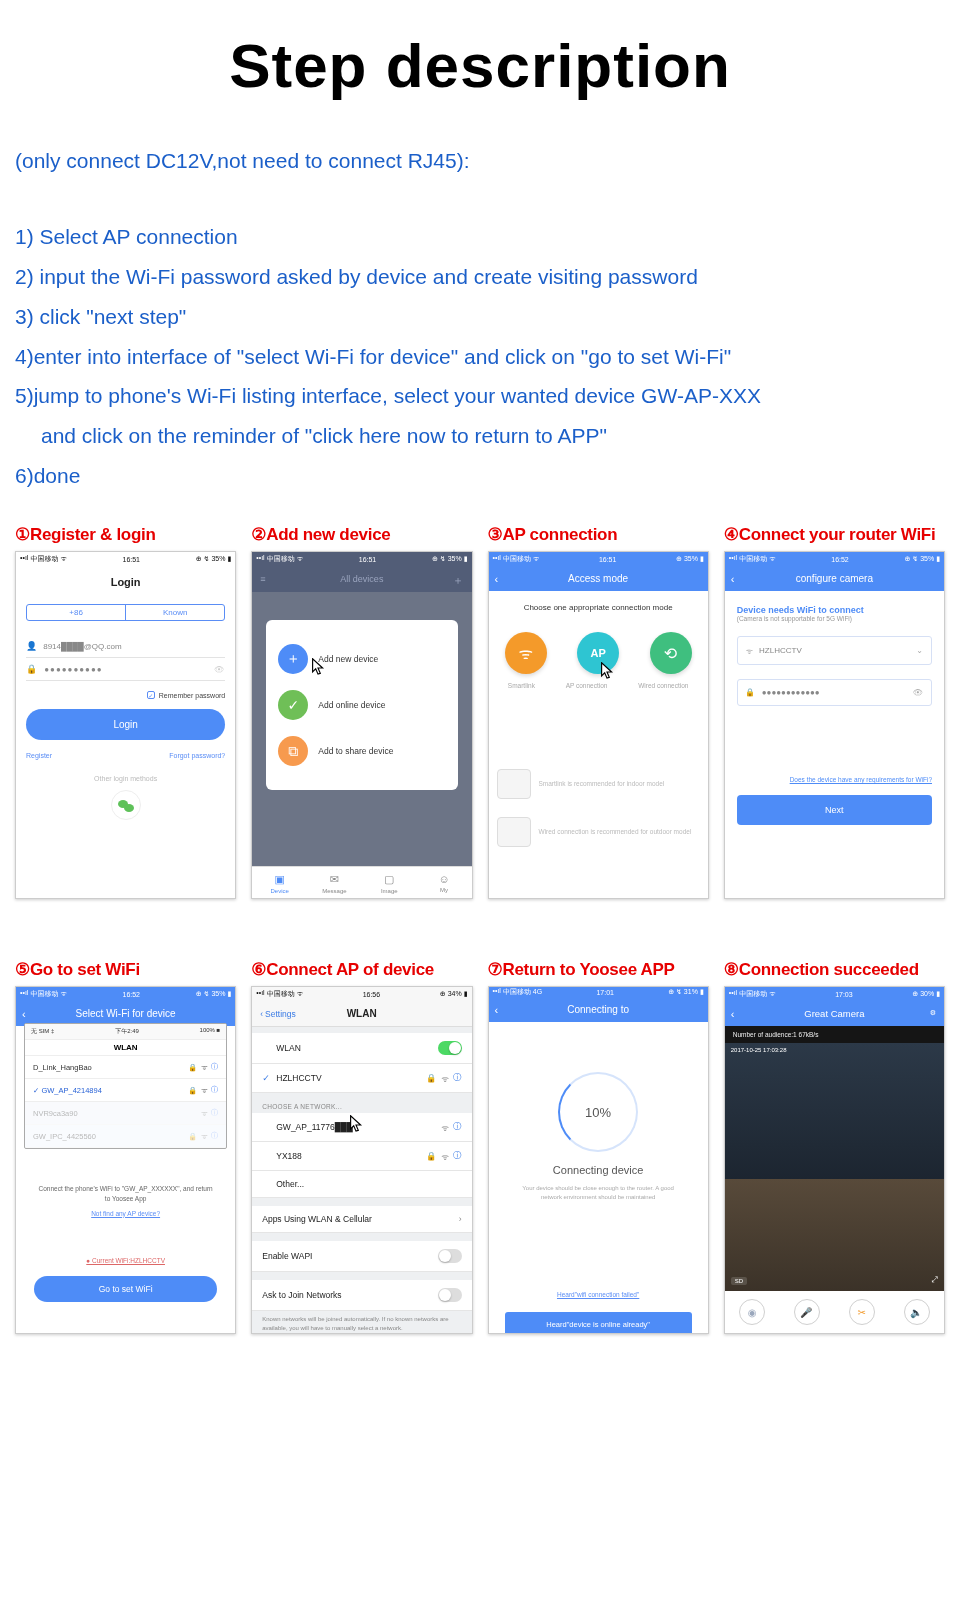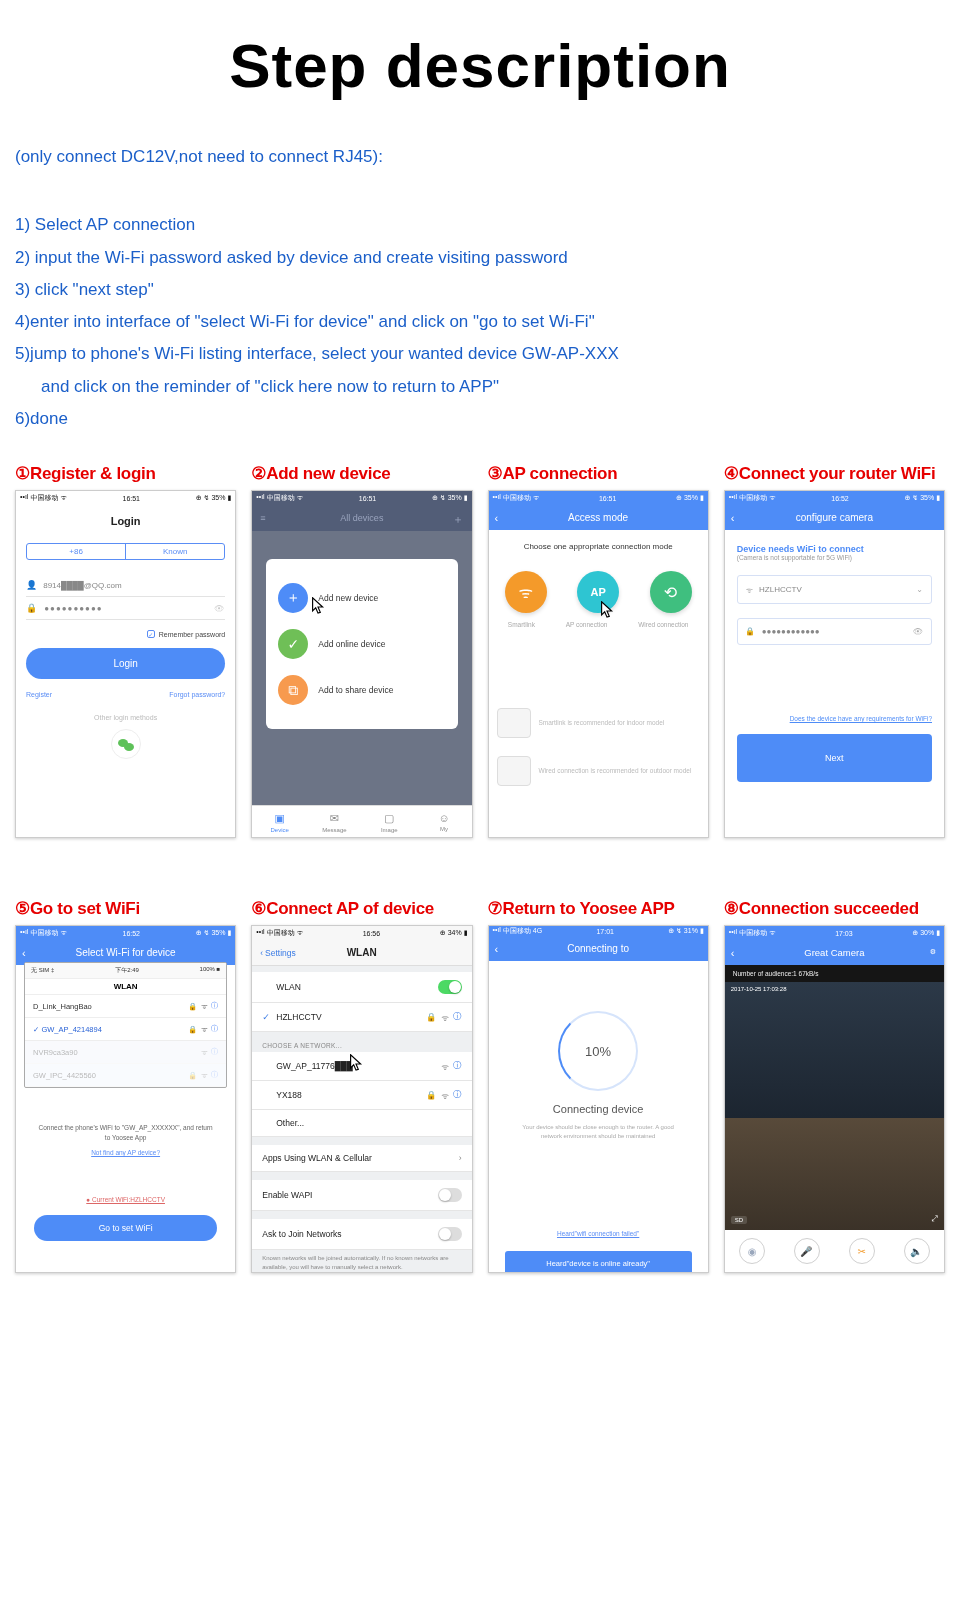--- a/index.html
+++ b/index.html
@@ -1,20 +1,20 @@
 <!DOCTYPE html>
 <html><head>
 <meta charset="utf-8">
 <style>
 * { margin:0; padding:0; box-sizing:border-box; }
 body { font-family:Arial,Helvetica,sans-serif; background:#fff; width:960px; }
 .page { padding:30px 15px 60px 15px; }
 .title { font-family:"Arial Black",Impact,sans-serif; font-weight:900; font-size:62px; text-align:center; margin-bottom:40px; letter-spacing:1px; }
 .section-head { font-family:Arial,sans-serif; font-weight:bold; font-size:34px; color:#e60000; margin-bottom:28px; }
-.intro-steps p { font-size:17px; color:#1b5fc9; line-height:1.9; }
+.intro-steps p { font-size:21px; color:#1b5fc9; line-height:1.9; }
 .sub-note { margin-bottom:36px; }
 .row { display:flex; gap:15px; margin-top:28px; }
 .col { flex:1; display:flex; flex-direction:column; }
 .cap { font-family:"Arial Black",Arial,sans-serif; font-size:17px; font-weight:900; color:#e60000; margin-bottom:6px; white-space:nowrap; letter-spacing:-0.3px; }
 .phone { border:1px solid #ccc; box-shadow:0 1px 3px rgba(0,0,0,.2); background:#fff; height:348px; font-size:8px; display:flex; flex-direction:column; overflow:hidden; position:relative; }
 
 
 .statusbar { display:flex; justify-content:space-between; align-items:center; height:14px; padding:0 4px; font-size:7px; }
 .sb-white { background:rgba(0,0,0,0); color:#fff; }
 .sb-black { color:#111; }
@@ -78,21 +78,21 @@
 .s3-pad { flex:1; }
 
 
 .s4-body { padding:14px 12px; }
 .s4-t1 { font-size:9px; color:#4e8cf7; font-weight:bold; }
 .s4-t2 { font-size:6.5px; color:#999; margin-bottom:14px; }
 .s4-field { border:1px solid #d6e0f5; border-radius:3px; display:flex; align-items:center; padding:8px 8px; font-size:8px; color:#888; margin-bottom:14px; gap:6px; }
 .s4-field .ic { color:#aaa; }
 .s4-field .chev { margin-left:auto; color:#aaa; }
 .s4-link { font-size:6.5px; color:#4e8cf7; text-decoration:underline; text-align:right; margin-top:70px; margin-bottom:12px; }
-.s4-btn { background:#4e8cf7; color:#fff; border-radius:4px; text-align:center; padding:19px 0; font-size:9px; }
+.s4-btn { background:#4e8cf7; color:#fff; border-radius:4px; text-align:center; padding:10px 0; font-size:9px; }
 
 
 .s5 { position:relative; }
 .s5-inner { position:absolute; top:36px; left:8px; right:8px; border:1px solid #aaa; background:#fff; border-radius:2px; overflow:hidden; }
 .s5-ibar { display:flex; justify-content:space-between; padding:3px 6px; font-size:6px; color:#333; border-bottom:1px solid #eee; background:#f9f9f9; }
 .s5-ihd { text-align:center; font-size:8px; font-weight:bold; padding:3px 0; border-bottom:1px solid #eee; }
 .s5-net { display:flex; align-items:center; justify-content:space-between; padding:6px 8px; font-size:7.5px; border-bottom:1px solid #eee; color:#333; }
 .s5-net .r { display:flex; gap:3px; color:#777; align-items:center; }
 .s5-net .info { color:#5a8df5; }
 .s5-net.sel { color:#2a63d6; }

